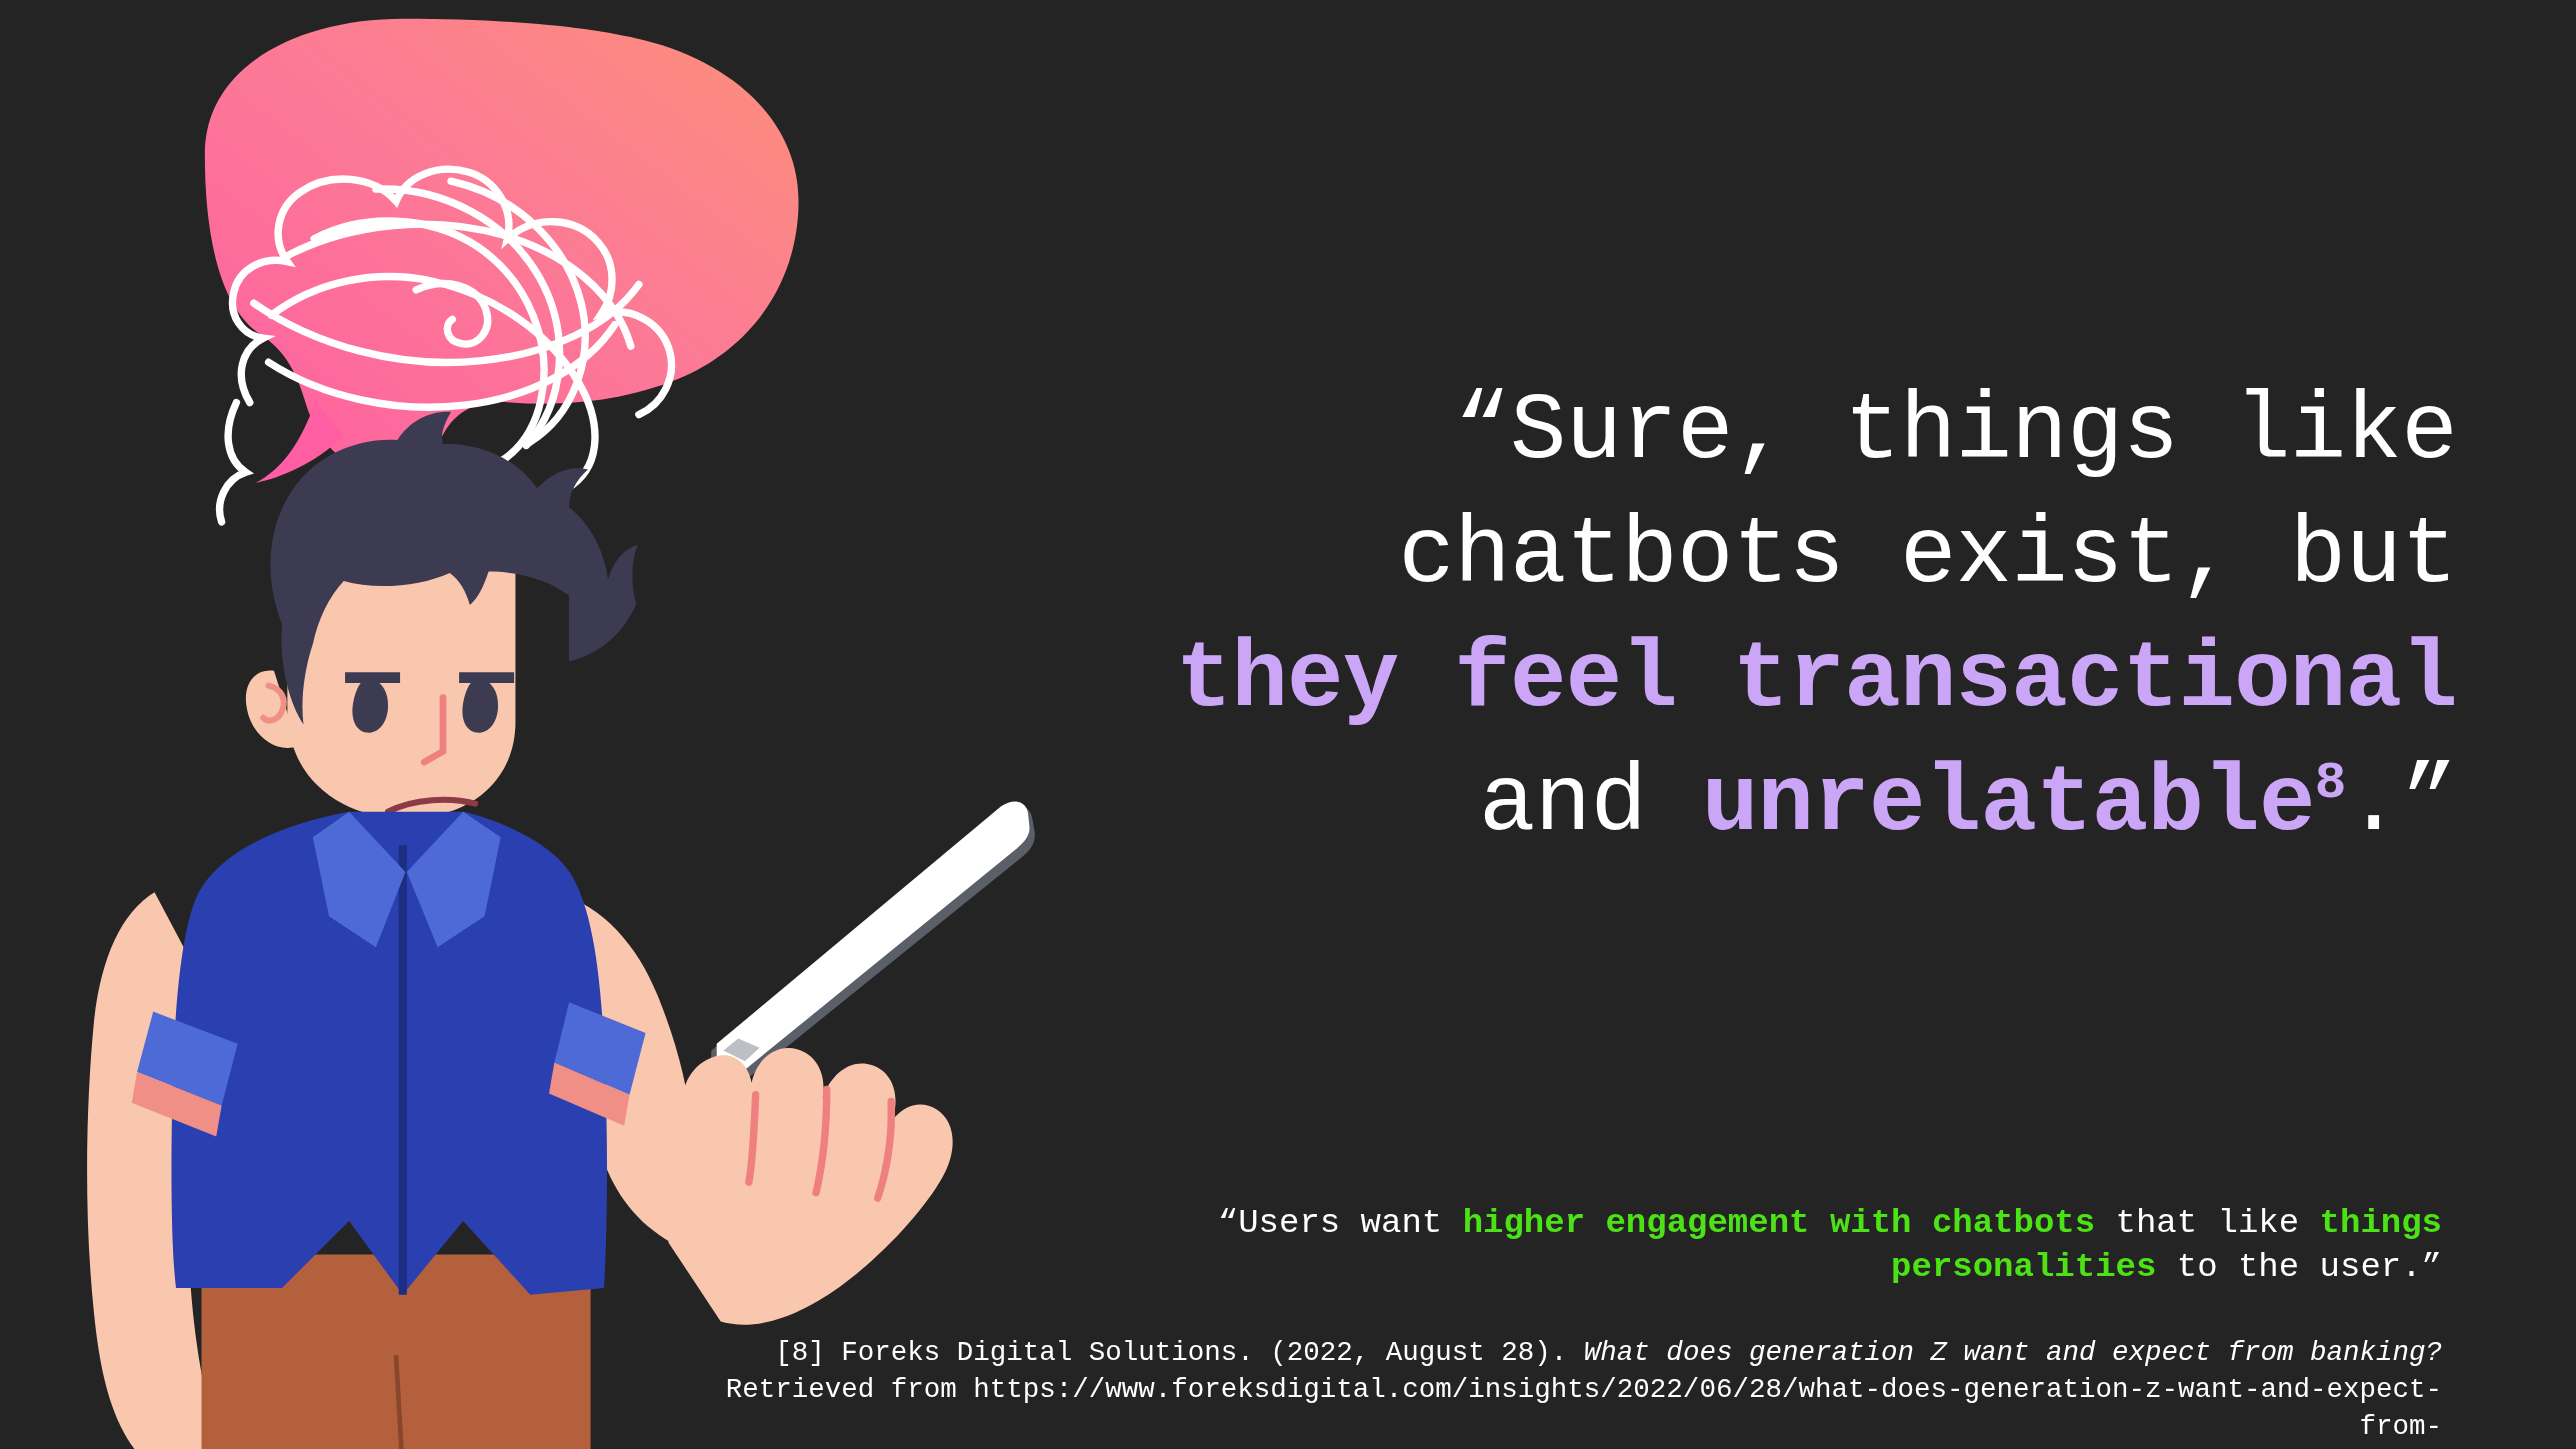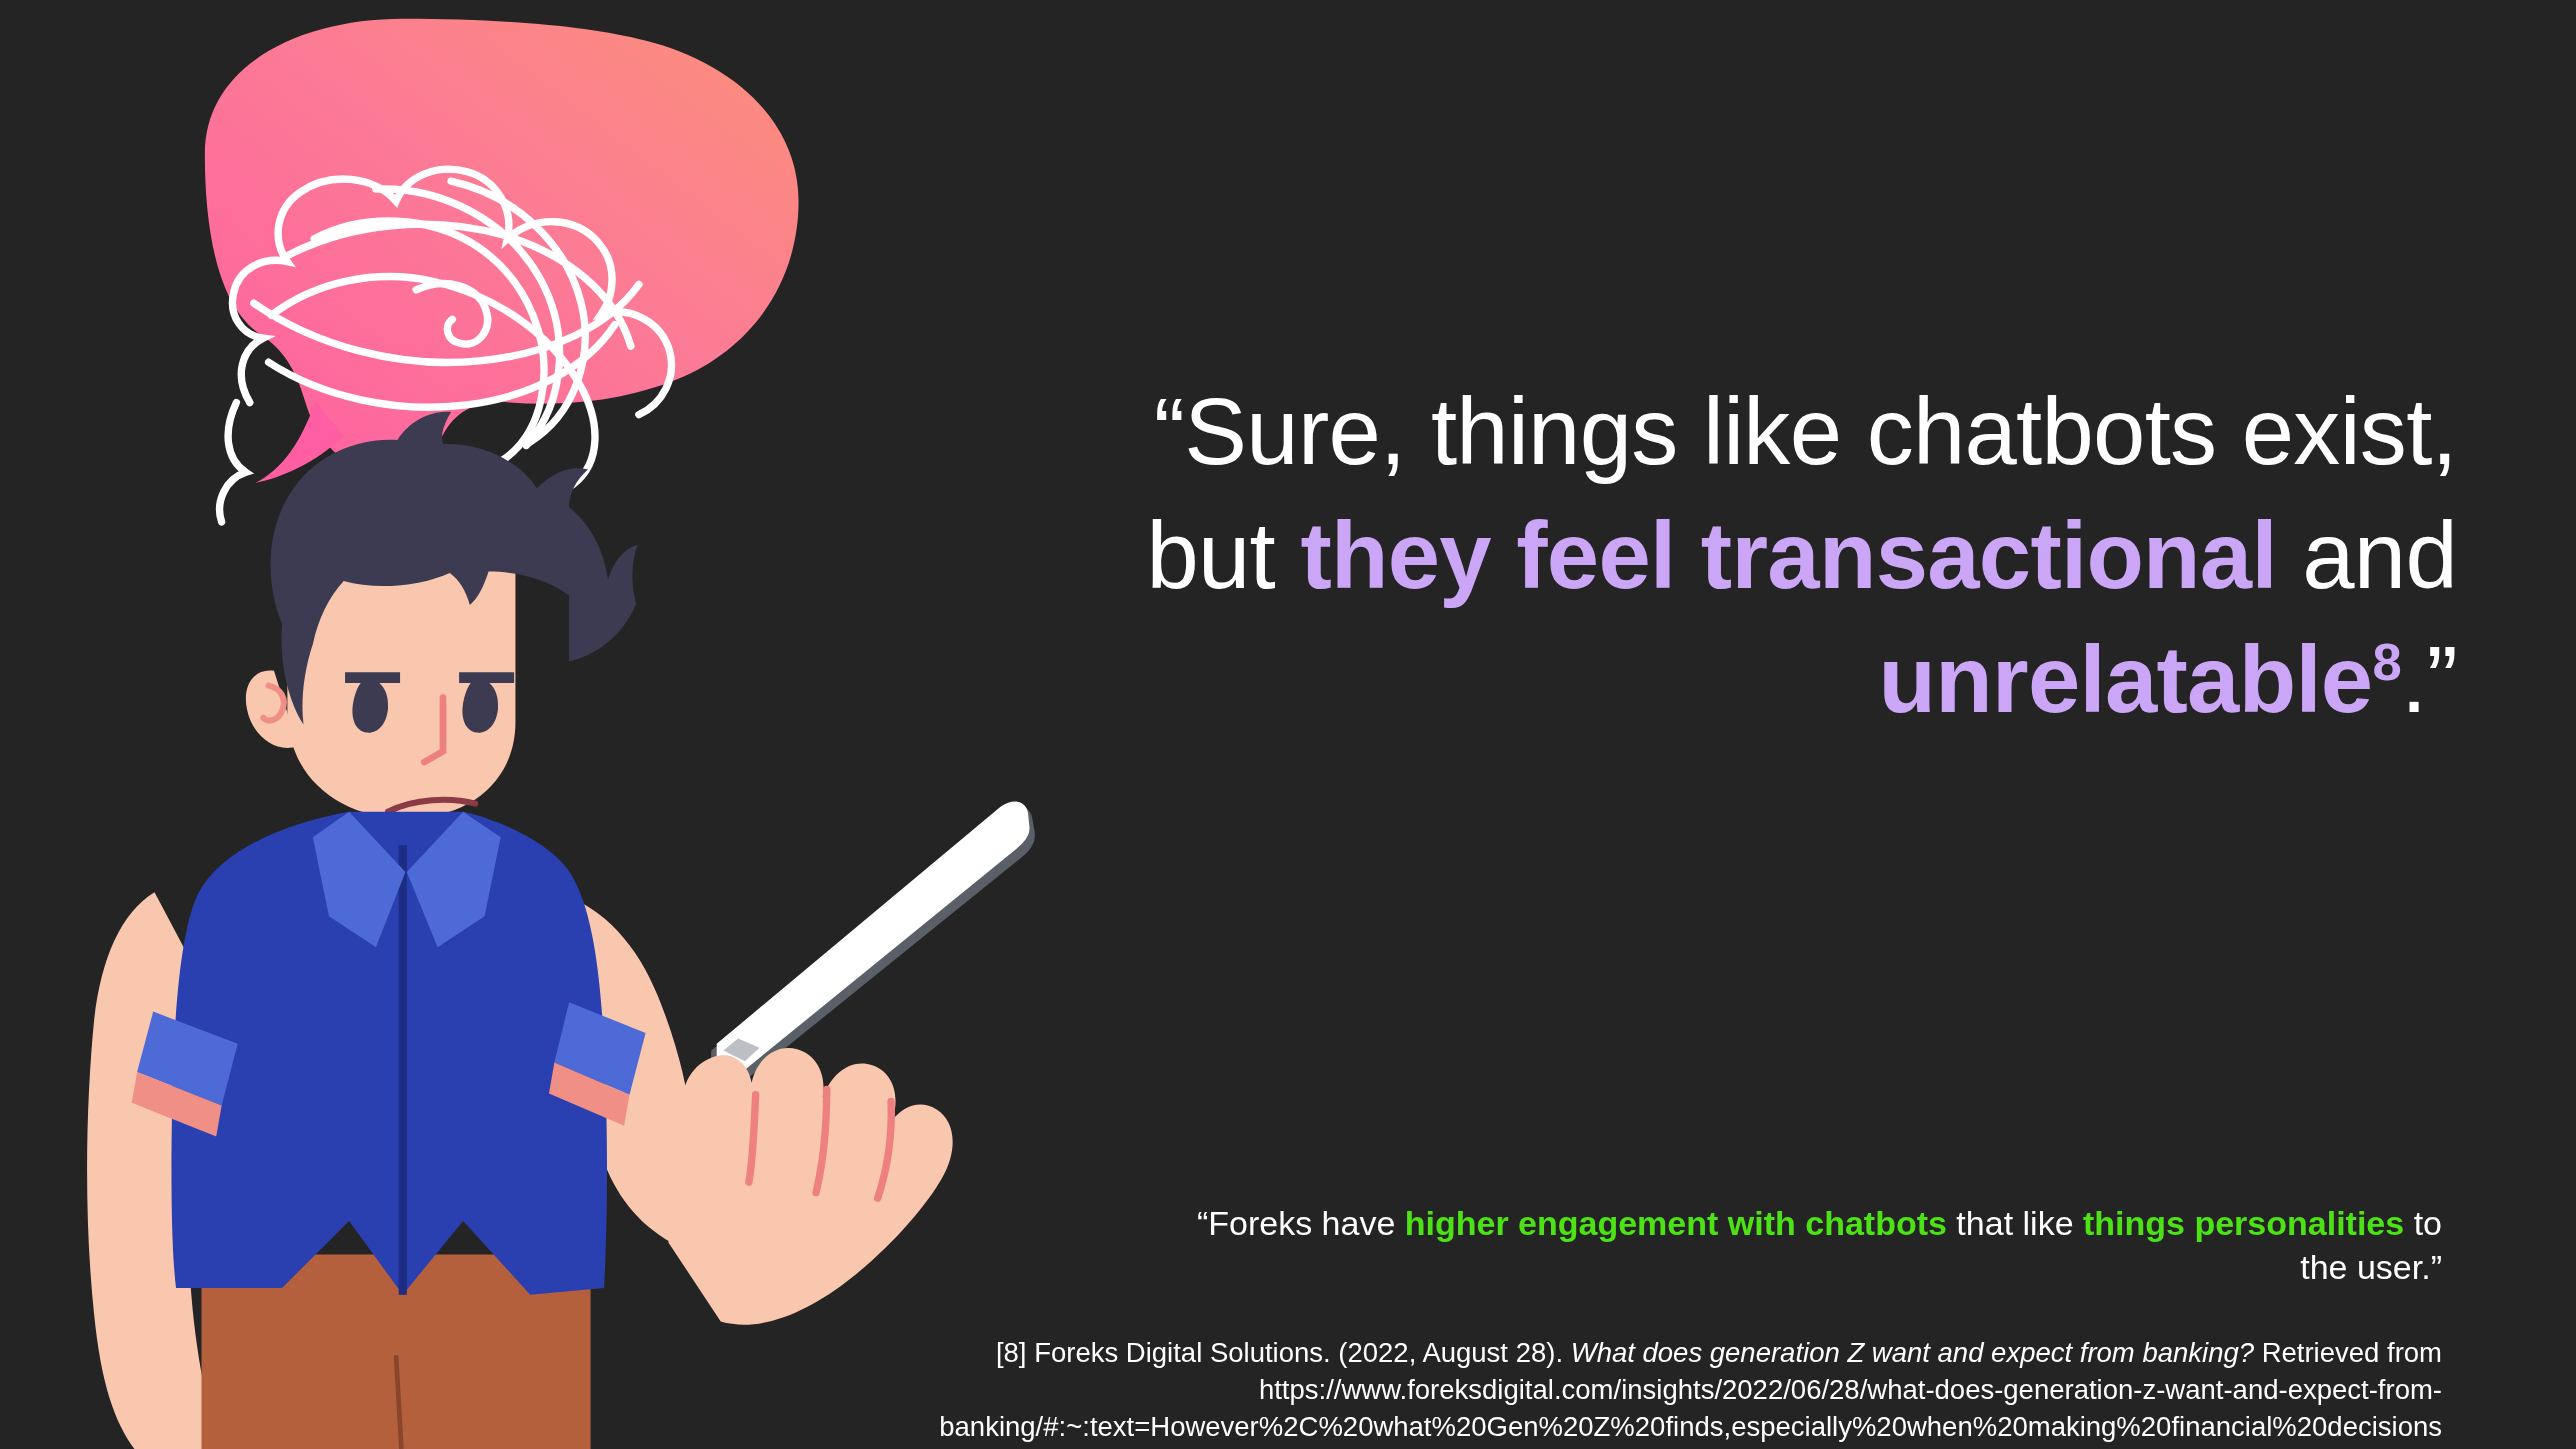--- a/index.html
+++ b/index.html
@@ -12,20 +12,21 @@
     height: 1449px;
     overflow: hidden;
     font-family: "Liberation Sans", sans-serif;
   }
   .slide {
     position: relative;
     width: 2576px;
     height: 1449px;
     background: #242424;
     overflow: hidden;
+    font-family: Liberation Mono, monospace;
   }
 
   
   .illustration {
     position: absolute;
     left: 0px;
     top: 0px;
     width: 1047px;
     height: 1449px;
   }
@@ -247,21 +248,21 @@
         </g>
       </g>
     </svg>
   </div>
 
   <div class="pull-quote">
     <span>“</span><span>Sure, things like chatbots exist, but </span><span class="hl">they feel transactional</span><span> and </span><span class="hl">unrelatable</span><sup class="hl">8</sup><span>.”</span>
   </div>
 
   <div class="sub-quote">
-    <span>“</span><span>Foreks have </span><span class="green">higher engagement with chatbots</span><span> that like </span><span class="green">things personalities</span><span> to the user.”</span>
+    <span>“</span><span>Users want </span><span class="green">higher engagement with chatbots</span><span> that like </span><span class="green">things personalities</span><span> to the user.”</span>
   </div>
 
   <div class="citation">
     <span>[8] </span><span>Foreks Digital Solutions. (2022, August 28). </span><i>What does generation Z want and expect from banking?</i><span> Retrieved from https://www.foreksdigital.com/insights/2022/06/28/what-does-generation-z-want-and-expect-from-banking/#:~:text=However%2C%20what%20Gen%20Z%20finds,especially%20when%20making%20financial%20decisions</span>
   </div>
 
 </div>
 
 
 </body></html>

